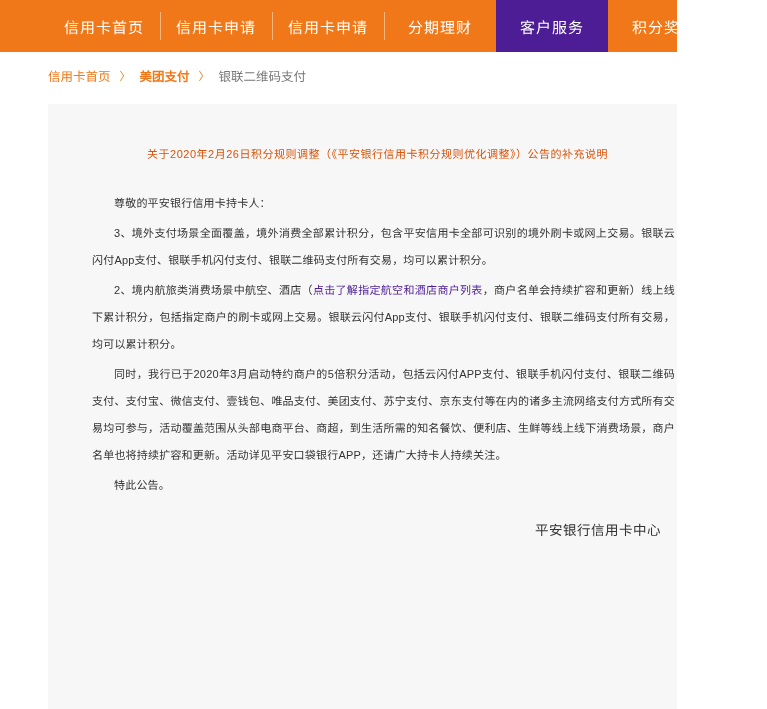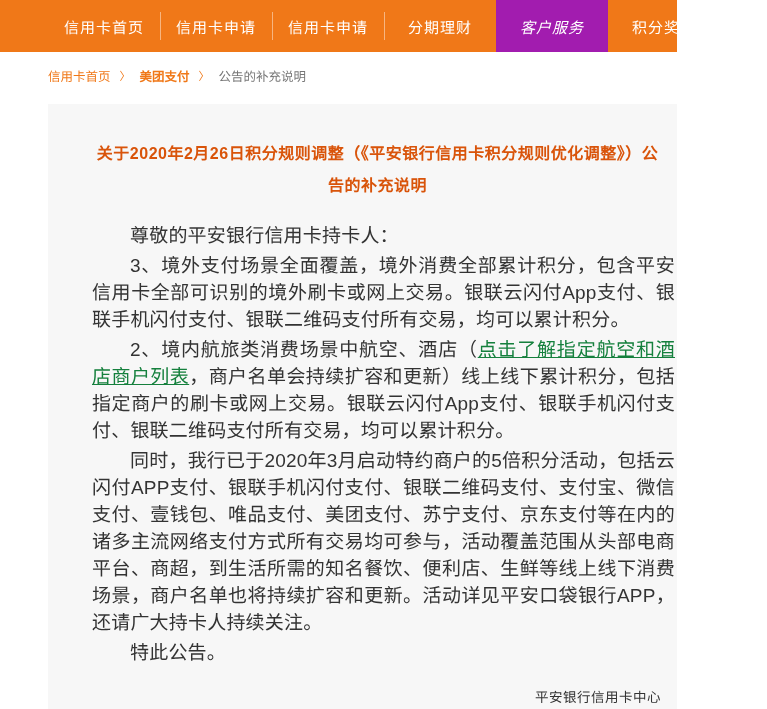--- a/index.html
+++ b/index.html
@@ -41,22 +41,21 @@
   .nav-item + .nav-item::before {
     content: "";
     position: absolute;
     left: 0;
     top: 12px;
     bottom: 12px;
     width: 1px;
     background: rgba(255,255,255,0.45);
   }
   .nav-item.active {
-    background: #a21caf;
-    font-style: italic;
+    background: #4c1d95;
   }
   .nav-item.active::before,
   .nav-item.active + .nav-item::before { background: transparent; }
 
   
   .breadcrumb {
     height: 46px;
     display: flex;
     align-items: center;
     padding-left: 48px;
@@ -78,39 +77,38 @@
     position: absolute;
     left: 48px;
     top: 104px;
     width: 671px;
     bottom: 0;
     background: #f7f7f7;
     padding: 34px 44px 0 44px;
   }
   .art-title {
     color: #d9540a;
-    font-size: 16px;
-    font-weight: bold;
+    font-size: 11px;
+    font-weight: normal;
     line-height: 32px;
     text-align: center;
     letter-spacing: 0.5px;
     margin: 0 16px 20px 4px;
   }
   .art-body p {
     margin: 0 0 3px 0;
-    font-size: 19px;
+    font-size: 11px;
     line-height: 27px;
     color: #333333;
     text-indent: 2em;
     text-align: justify;
     letter-spacing: 0.2px;
   }
   .inline-link {
-    color: #15803d;
-    text-decoration: underline;
+    color: #4c1d95;
     cursor: pointer;
   }
   .sign {
     margin-top: 18px;
     text-align: right;
     font-size: 13.5px;
     line-height: 27px;
     color: #333333;
     padding-right: 14px;
   }
@@ -128,21 +126,21 @@
     <div class="nav-item">分期理财</div>
     <div class="nav-item active">客户服务</div>
     <div class="nav-item">积分奖励</div>
   </div>
 
   <div class="breadcrumb">
     <span class="crumb-link">信用卡首页</span>
     <span class="crumb-sep">〉</span>
     <span class="crumb-link bold">美团支付</span>
     <span class="crumb-sep">〉</span>
-    <span class="crumb-current">公告的补充说明</span>
+    <span class="crumb-current">银联二维码支付</span>
   </div>
 
   <div class="panel">
 
     <h1 class="art-title">关于2020年2月26日积分规则调整（《平安银行信用卡积分规则优化调整》）公告的补充说明</h1>
 
     <div class="art-body">
       <p>尊敬的平安银行信用卡持卡人：</p>
       <p>3、境外支付场景全面覆盖，境外消费全部累计积分，包含平安信用卡全部可识别的境外刷卡或网上交易。银联云闪付App支付、银联手机闪付支付、银联二维码支付所有交易，均可以累计积分。</p>
       <p>

